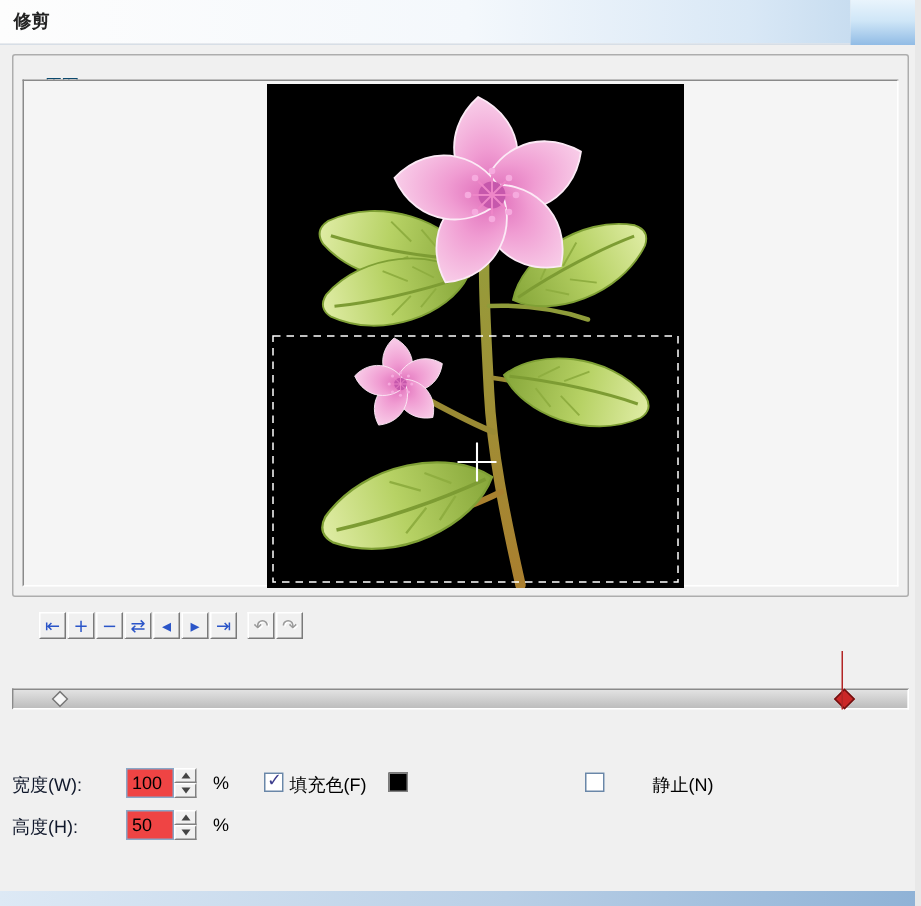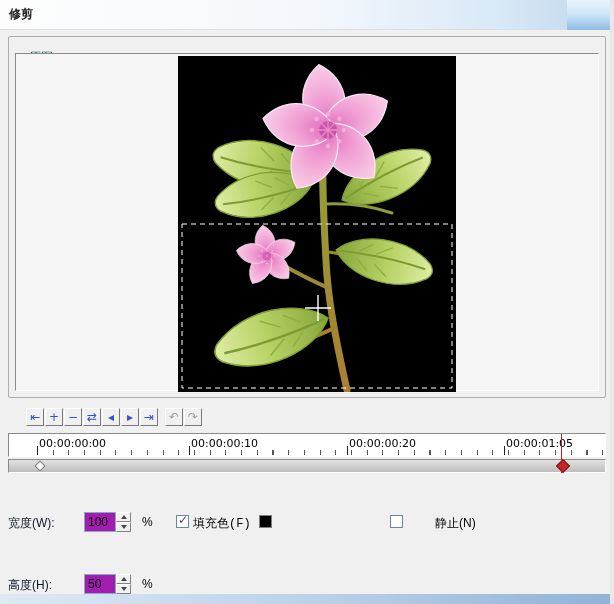--- a/index.html
+++ b/index.html
@@ -40,35 +40,35 @@
   
   .track{position:absolute;left:8px;top:429px;width:598px;height:14px;
          background:linear-gradient(180deg,#e2e2e2,#bdbdbd);
          border:1px solid;border-color:#8a8a8a #ffffff #ffffff #8a8a8a;}
   .dm{position:absolute;transform:rotate(45deg);}
   .dm.start{left:27px;top:2px;width:8px;height:8px;background:#f7f7f7;border:1px solid #777;}
   .dm.current{left:549px;top:1px;width:10px;height:10px;background:#cb2727;border:1px solid #6d1212;cursor:pointer;}
   .marker-line{position:absolute;left:561px;top:404px;width:1px;height:39px;background:#b22525;}
   
   .crow{position:absolute;left:0;width:614px;height:22px;}
-  .crow.r1{top:481px;} .crow.r2{top:509px;margin-top:34px;}
+  .crow.r1{top:481px;} .crow.r2{top:509px;}
   .clbl{position:absolute;top:4px;color:#0f172a;}
   .spin{position:absolute;left:84px;top:1px;display:flex;}
-  .spin-input{width:32px;height:20px;border:1px solid #89a7c7;background:#a21caf;padding:0 3px;
+  .spin-input{width:32px;height:20px;border:1px solid #89a7c7;background:#ef4444;padding:0 3px;
               font:12px "Liberation Sans",sans-serif;}
   .spin-btns{display:flex;flex-direction:column;width:15px;height:20px;}
   .sb{flex:1;background:#f0f0f0;border:1px solid;border-color:#fff #808080 #808080 #fff;position:relative;cursor:pointer;}
   .sb::after{content:"";position:absolute;left:50%;top:50%;transform:translate(-50%,-50%);
              border-left:3px solid transparent;border-right:3px solid transparent;}
   .sb.up::after{border-bottom:4px solid #444;}
   .sb.dn::after{border-top:4px solid #444;}
   .unit{position:absolute;left:142px;top:4px;}
   .cb{position:absolute;top:4px;width:13px;height:13px;background:#fff;border:1px solid #6a87a8;cursor:pointer;}
   .cb.checked::after{content:"✓";position:absolute;left:1px;top:-3px;font-size:12px;font-weight:bold;color:#3c3c8c;}
-  .cb.fill{left:176px;} .cblbl.fill{left:193px;font-family:Liberation Mono, monospace;}
+  .cb.fill{left:176px;} .cblbl.fill{left:193px;}
   .swatch{position:absolute;left:259px;top:4px;width:13px;height:13px;border:1px solid #808080;cursor:pointer;}
   .cb.still{left:390px;} .cblbl.still{left:407px;margin-left:28px;}
   .cblbl{position:absolute;top:4px;}
 </style>
 </head>
 <body>
 
 <div id="screen">
 
   <div class="titlebar">
@@ -153,31 +153,20 @@
       <button class="tb"><span>+</span></button>
       <button class="tb"><span>−</span></button>
       <button class="tb"><span>⇄</span></button>
       <button class="tb"><span>◂</span></button>
       <button class="tb"><span>▸</span></button>
       <button class="tb"><span>⇥</span></button>
       <button class="tb gap disabled"><span>↶</span></button>
       <button class="tb disabled"><span>↷</span></button>
     </div>
 
-    <div class="ruler">
-      <span class="tlabel" style="left:30px">00:00:00:00</span>
-      <span class="tlabel" style="left:182px">00:00:00:10</span>
-      <span class="tlabel" style="left:340px">00:00:00:20</span>
-      <span class="tlabel" style="left:497px">00:00:01:05</span>
-      <div class="ticks"></div>
-      <div class="mtick" style="left:28px"></div>
-      <div class="mtick" style="left:180px"></div>
-      <div class="mtick" style="left:338px"></div>
-      <div class="mtick" style="left:495px"></div>
-    </div>
 
     <div class="track">
       <div class="dm start"></div>
       <div class="dm current"></div>
     </div>
     <div class="marker-line"></div>
 
     <div class="crow r1">
       <span class="clbl" style="left:8px">宽度(W):</span>
       <span class="spin">

